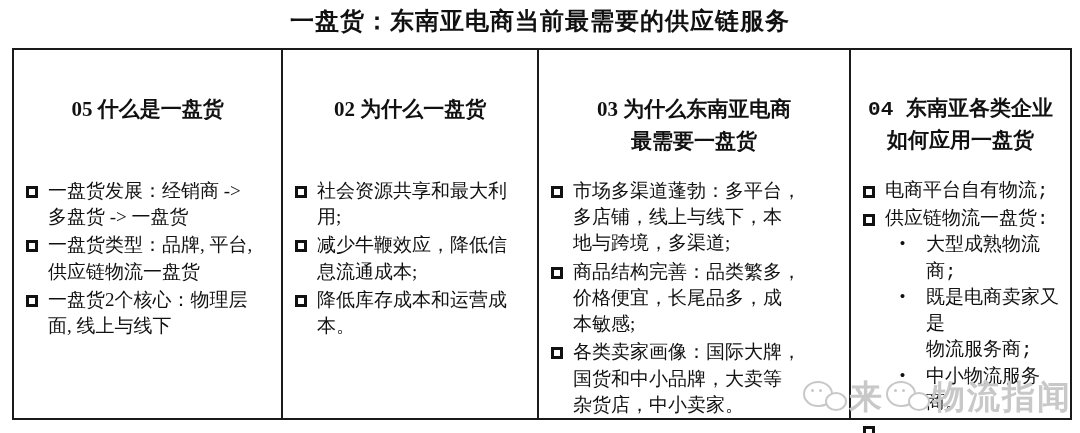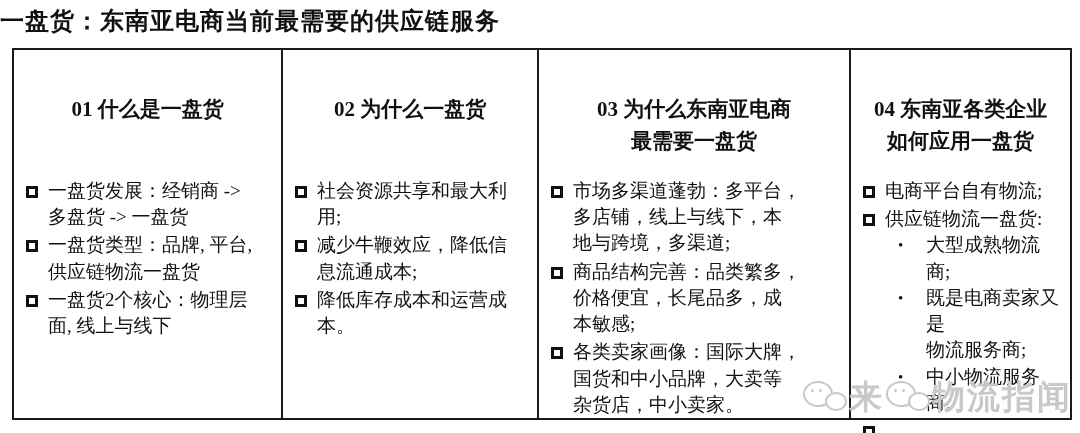--- a/index.html
+++ b/index.html
@@ -2,32 +2,32 @@
 <html><head>
 <meta charset="utf-8">
 <style>
   html,body{margin:0;padding:0;}
   body{
     width:1080px;height:433px;background:#ffffff;position:relative;
     font-family:"Liberation Serif","DejaVu Serif",serif;color:#111;
     overflow:hidden;
   }
   .title{
-    position:absolute;top:5px;left:0;width:100%;
+    position:absolute;top:5px;left:0;width:100%;text-align:center;
     font-size:24px;font-weight:bold;letter-spacing:1px;
   }
   .box{
     position:absolute;left:12px;top:48px;width:1060px;height:372px;
     border:2px solid #1a1a1a;box-sizing:border-box;display:flex;background:#fff;
   }
   .col{box-sizing:border-box;padding:0 6px;}
   .col-1{width:269px;border-right:2px solid #1a1a1a;}
   .col-2{width:256px;border-right:2px solid #1a1a1a;}
   .col-3{width:312px;border-right:2px solid #1a1a1a;}
-  .col-4{flex:1;}
+  .col-4{flex:1;font-family:Liberation Mono, monospace;}
   .col-heading{
     margin-top:44px;height:84px;font-size:21px;font-weight:bold;
     text-align:center;white-space:pre-line;line-height:1.5;
   }
   ul.bullets{list-style:none;margin:0;padding:0 0 0 6px;}
   li.bullet{display:flex;align-items:flex-start;margin-bottom:2px;
     font-size:19px;line-height:1.38;}
   .marker{flex:0 0 auto;width:6px;height:6px;border:3px solid #111;
     margin:8px 10px 0 0;background:#fff;}
   .btext{white-space:pre-wrap;}
@@ -52,21 +52,21 @@
   .wtext{white-space:nowrap;}
 </style>
 </head>
 <body>
 
 <div class="title">一盘货：东南亚电商当前最需要的供应链服务</div>
 
 <div class="box">
 
   <div class="col col-1">
-    <div class="col-heading">01  什么是一盘货</div>
+    <div class="col-heading">05  什么是一盘货</div>
     <ul class="bullets">
       <li class="bullet">
         <span class="marker"></span>
         <span class="btext">一盘货发展：经销商 -&gt;
 多盘货 -&gt; 一盘货</span>
       </li>
       <li class="bullet">
         <span class="marker"></span>
         <span class="btext">一盘货类型：品牌, 平台,
 供应链物流一盘货</span>

